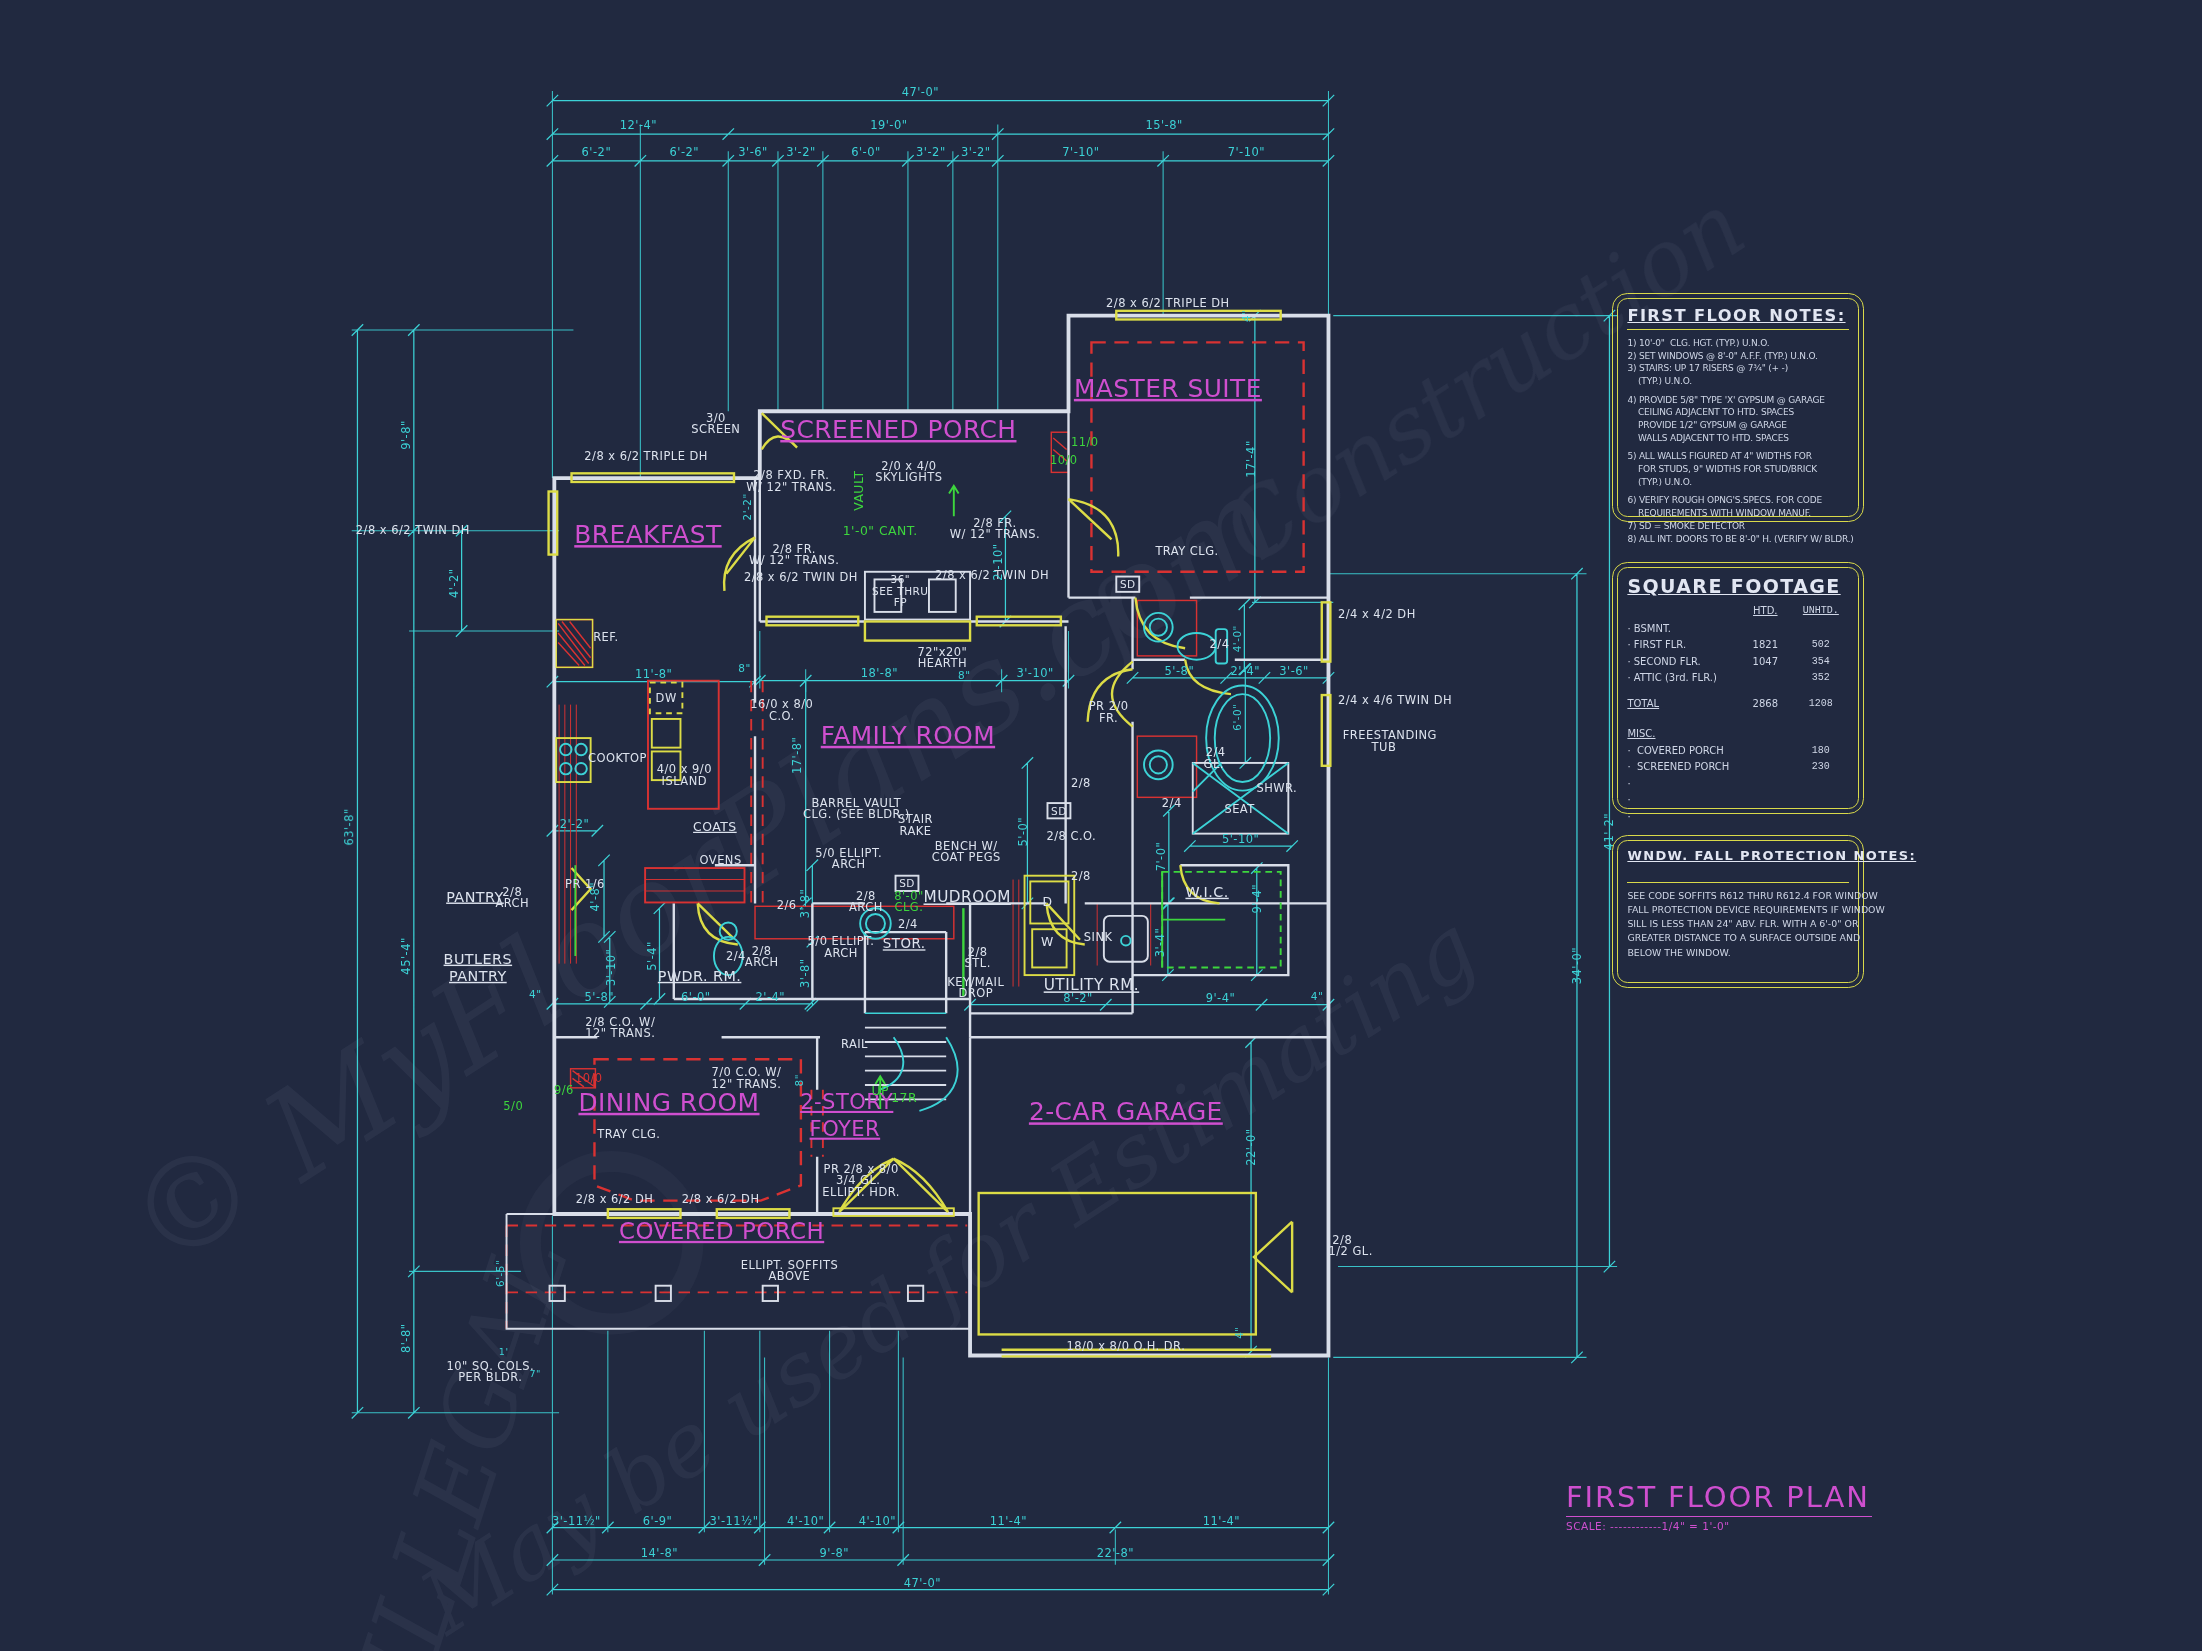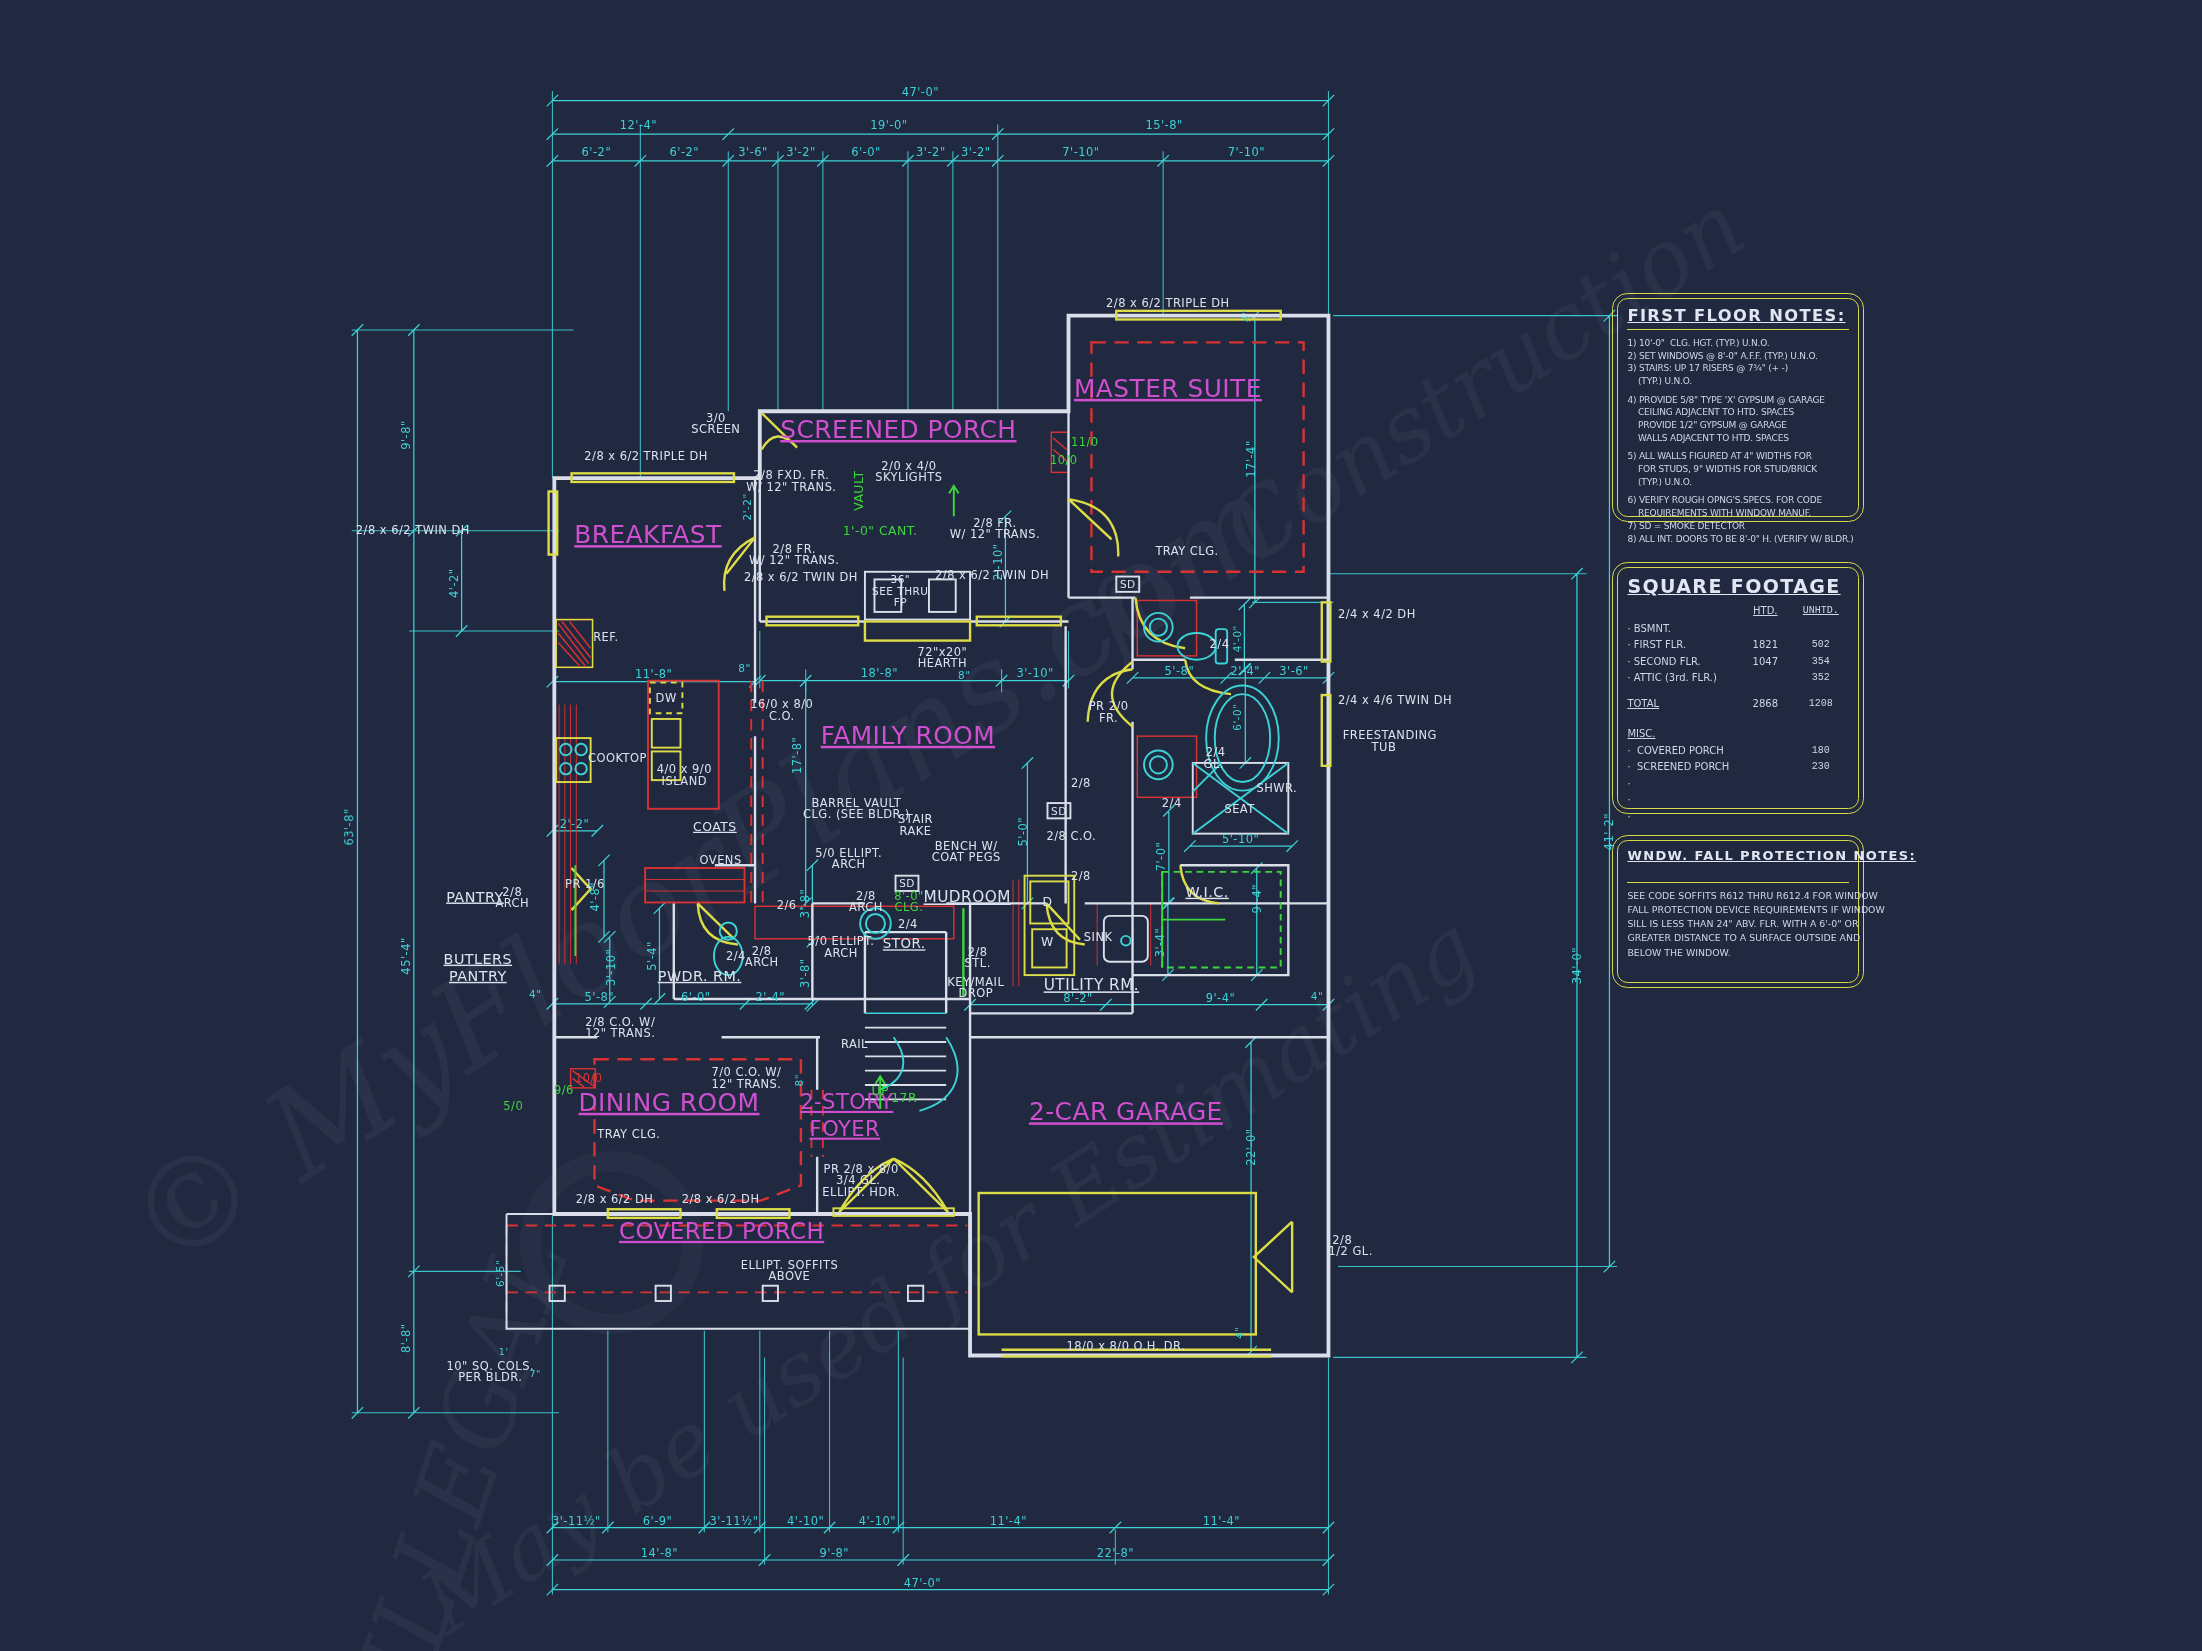--- a/index.html
+++ b/index.html
@@ -467,15 +467,19 @@
     <div class="panel-inner">
       <div class="panel-title fp-title">WNDW. FALL PROTECTION NOTES:</div>
       <div class="fp-line">SEE CODE SOFFITS R612 THRU R612.4 FOR WINDOW</div>
       <div class="fp-line">FALL PROTECTION DEVICE REQUIREMENTS IF WINDOW</div>
       <div class="fp-line">SILL IS LESS THAN 24" ABV. FLR. WITH A 6'-0" OR</div>
       <div class="fp-line">GREATER DISTANCE TO A SURFACE OUTSIDE AND</div>
       <div class="fp-line">BELOW THE WINDOW.</div>
     </div>
   </div>
 
+  <div id="titleblock">
+    <div class="tb-title">FIRST FLOOR PLAN</div>
+    <div class="tb-scale">SCALE: ------------1/4" = 1'-0"</div>
+  </div>
 
 </div>
 
 
 </body></html>

